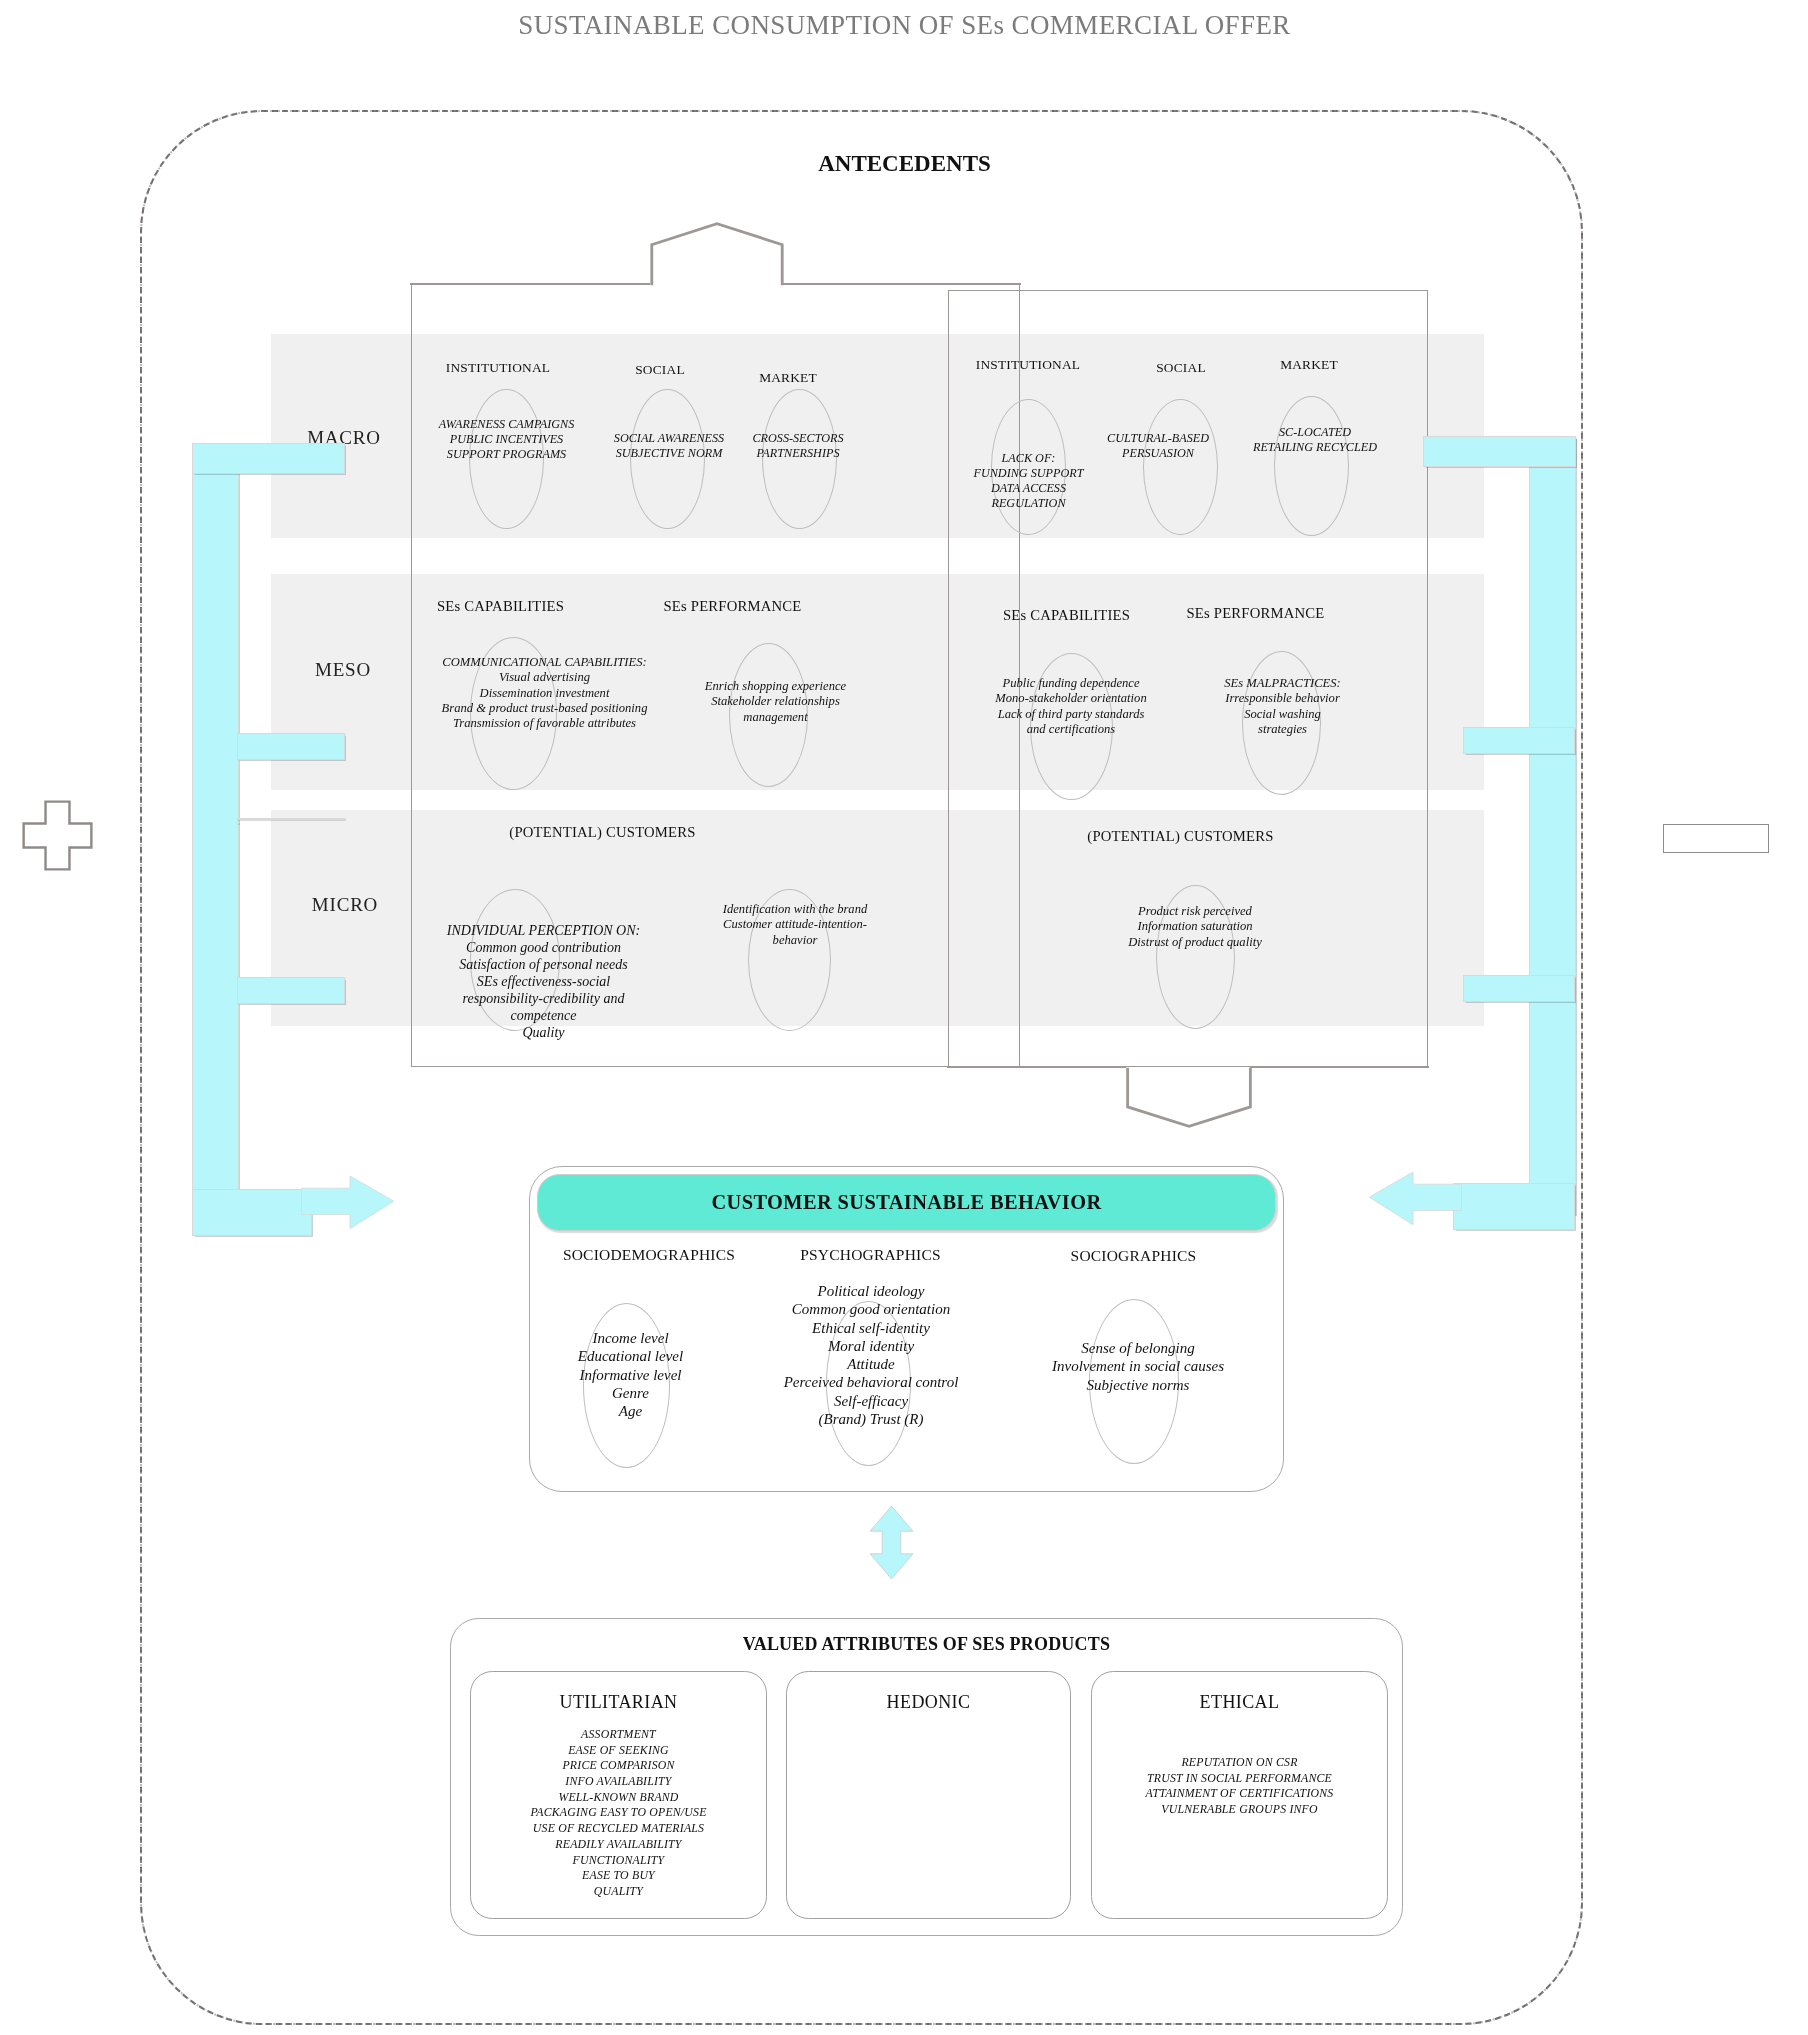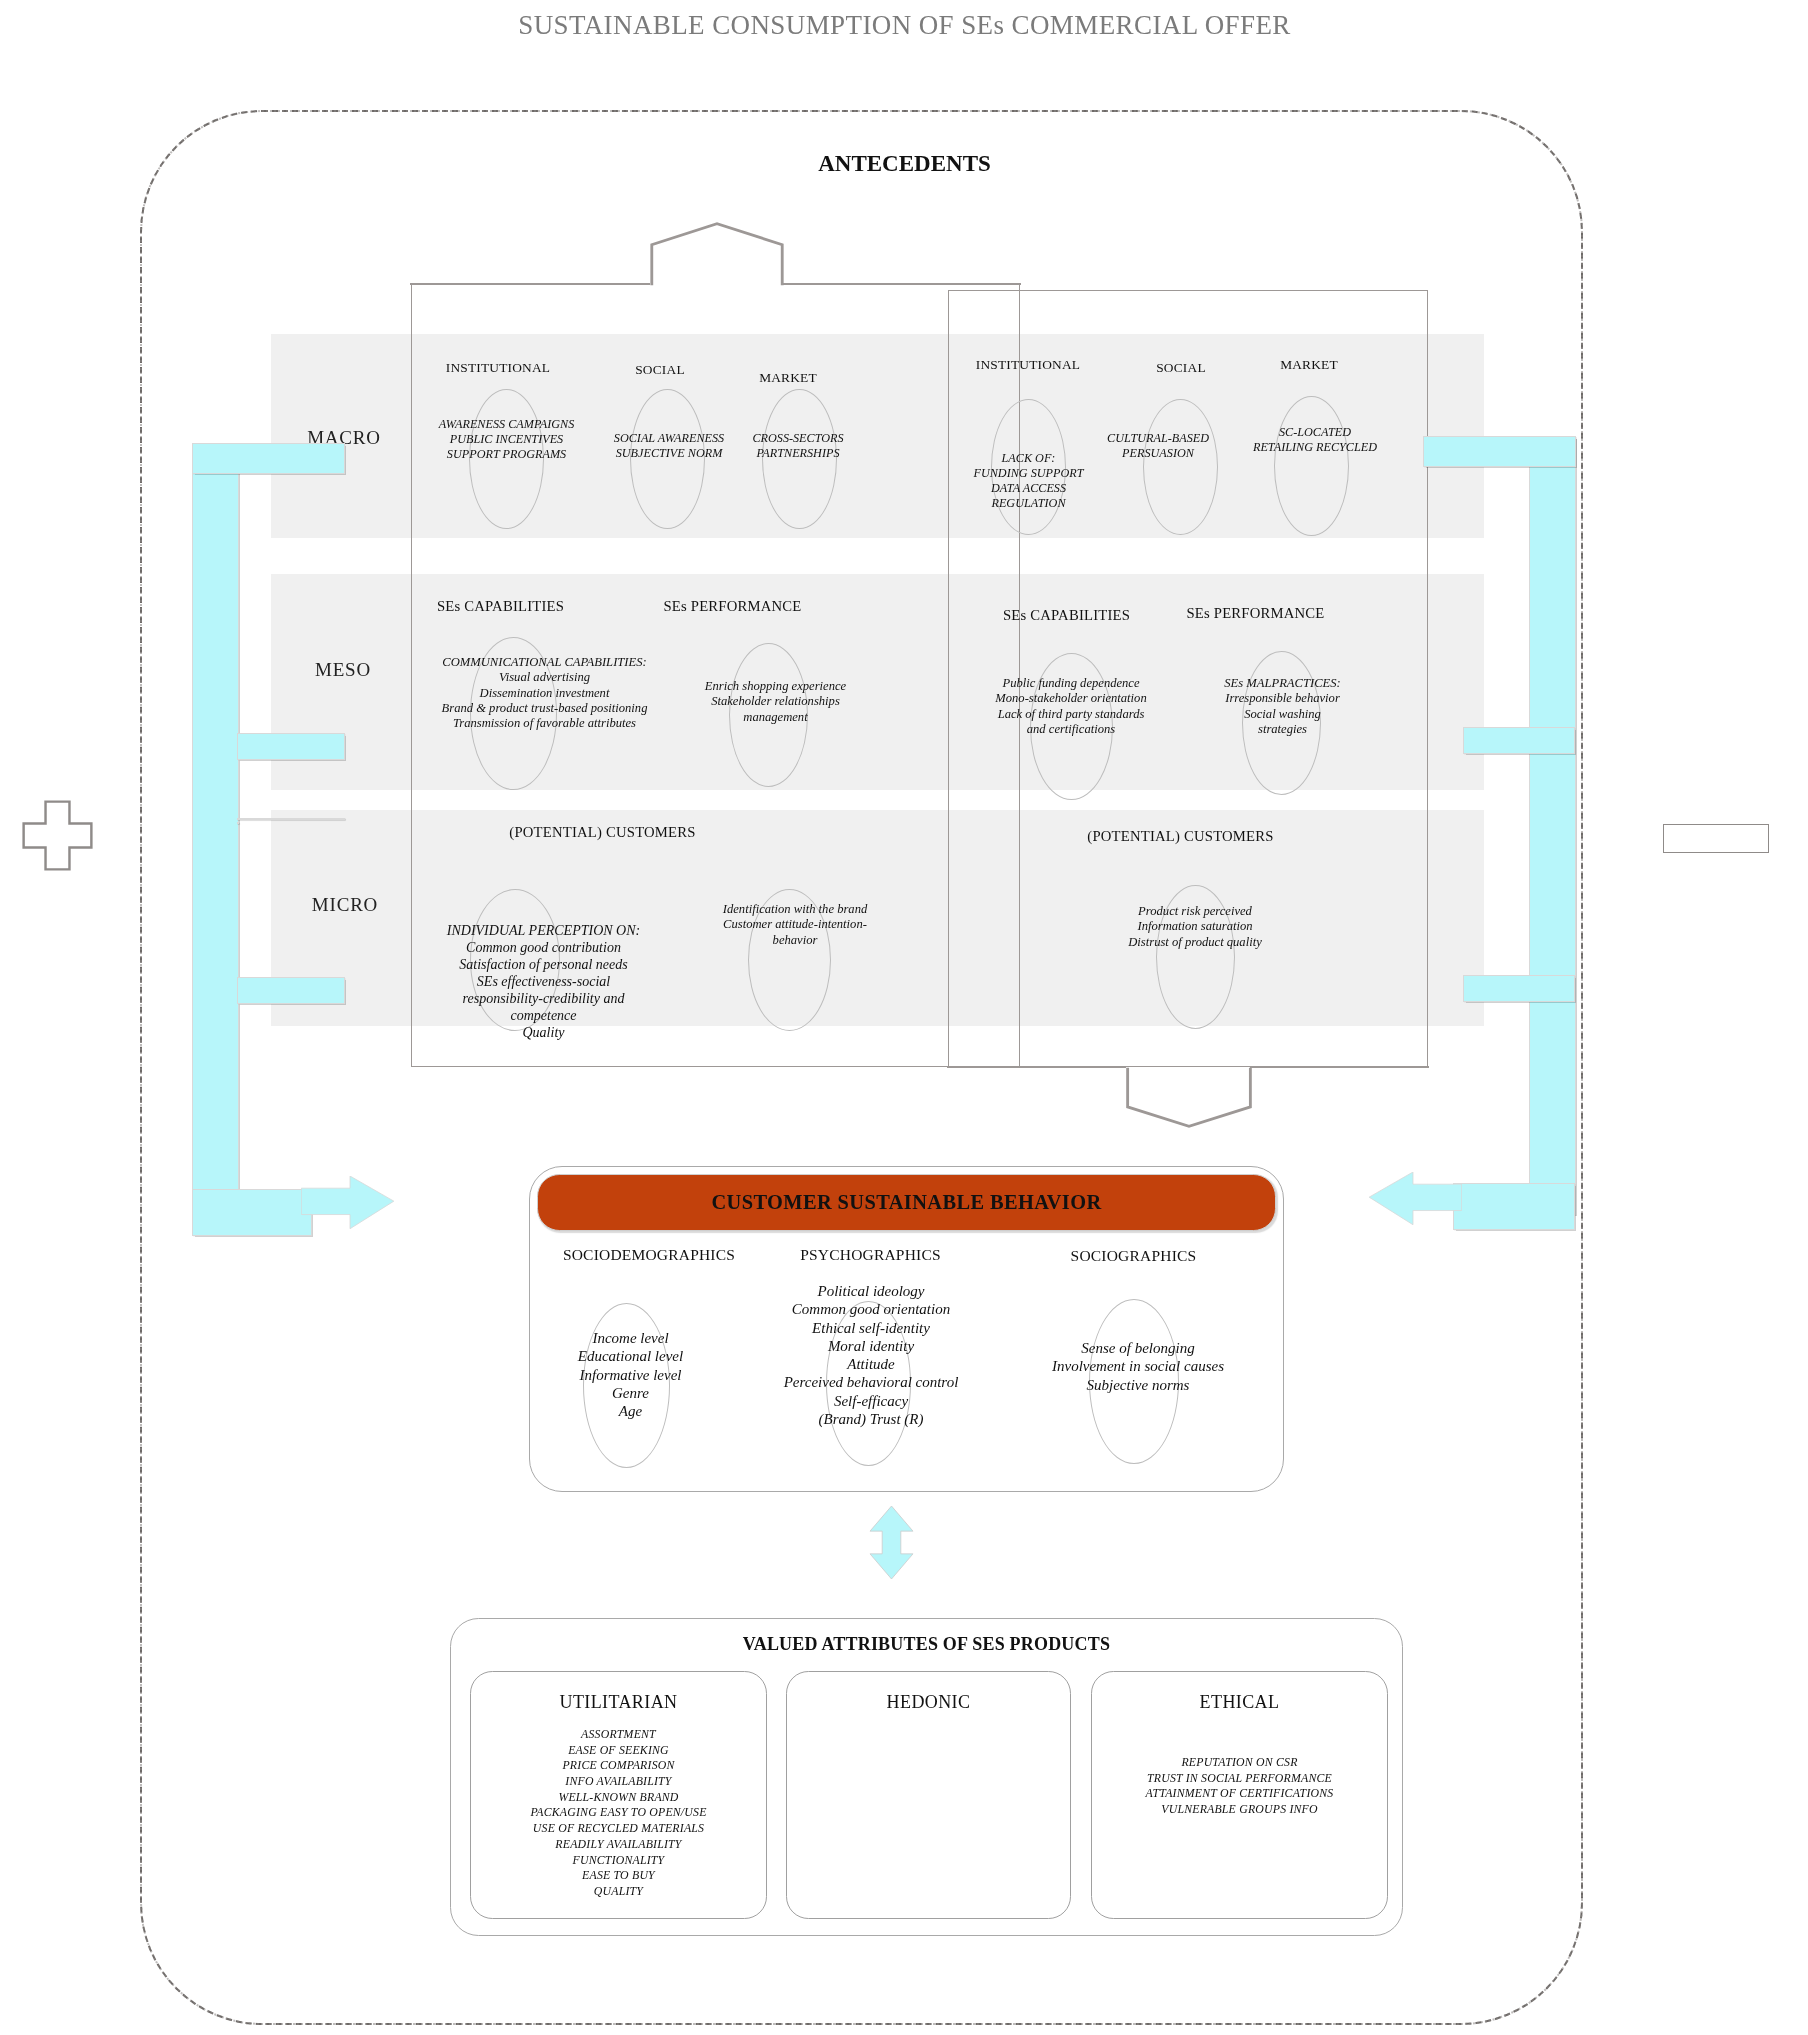--- a/index.html
+++ b/index.html
@@ -90,21 +90,21 @@
   .cy{position:absolute;background:#b7f6fa;box-shadow:0.8px 0.8px 0.8px rgba(0,0,0,.18);}
   .cy-out{border:0.4px solid #d9d9d9;}
   
   #csb-box{
     position:absolute;left:529px;top:1166px;width:755px;height:326px;
     border:1.2px solid #a9a9a9;border-radius:33px;background:#fff;
     box-sizing:border-box;
   }
   #csb-header{
     position:absolute;left:537px;top:1174px;width:737px;height:55px;
-    background:#c2410c;border-radius:22.4px;border:0.8px solid #cfcfcf;
+    background:#5eead4;border-radius:22.4px;border:0.8px solid #cfcfcf;
     box-shadow:1.2px 1.2px 1.2px rgba(0,0,0,.15);
     display:flex;align-items:center;justify-content:center;
     font-size:20.4px;font-weight:bold;color:#111;letter-spacing:0.4px;
   }
   
   #updown-arrow{position:absolute;left:869px;top:1506px;width:45px;height:73px;}
   
   #va-box{
     position:absolute;left:450px;top:1618px;width:953px;height:318px;
     border:1.2px solid #a9a9a9;border-radius:28.5px;background:#fff;box-sizing:border-box;

